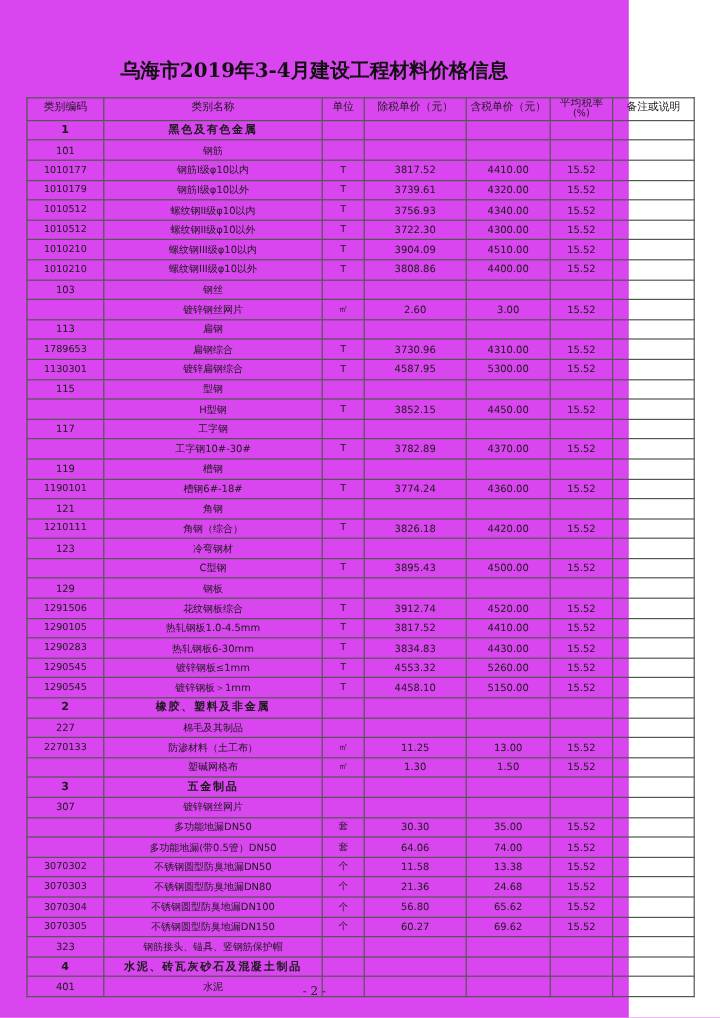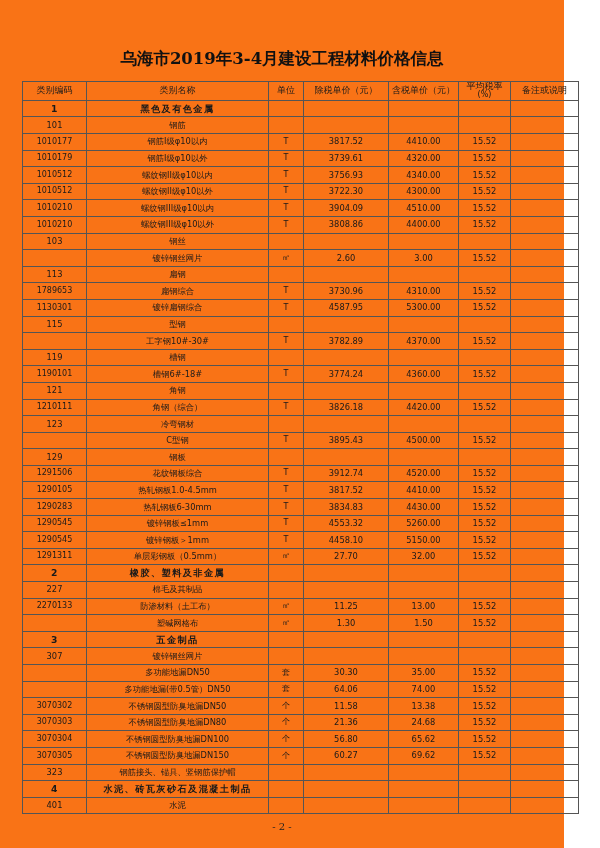--- a/index.html
+++ b/index.html
@@ -9,25 +9,25 @@
   body {
     width: 600px;
     height: 848px;
     background: #ffffff;
     font-family: "DejaVu Sans", "Liberation Sans", sans-serif;
     color: #000000;
     overflow: hidden;
   }
   .page {
     position: relative;
-    width: 564px;
+    width: 524px;
     height: 848px;
     box-sizing: border-box;
     padding: 0 22px;
-    background: #f97316;
+    background: #d946ef;
   }
   .doc-title {
     text-align: center;
     font-size: 16.5px;
     font-weight: bold;
     letter-spacing: 0px;
     padding-top: 48px;
     padding-bottom: 11px;
     font-family: "DejaVu Serif", "Liberation Serif", serif;
     color: #111;
@@ -252,20 +252,38 @@
           <td class="cell-code">115</td>
           <td class="cell-name">型钢</td>
           <td class="cell-unit"></td>
           <td class="cell-ex"></td>
           <td class="cell-inc"></td>
           <td class="cell-rate"></td>
           <td class="cell-note"></td>
         </tr>
         <tr class="item">
           <td class="cell-code"></td>
+          <td class="cell-name">H型钢</td>
+          <td class="cell-unit">T</td>
+          <td class="cell-ex">3852.15</td>
+          <td class="cell-inc">4450.00</td>
+          <td class="cell-rate">15.52</td>
+          <td class="cell-note"></td>
+        </tr>
+        <tr class="level-2">
+          <td class="cell-code">117</td>
+          <td class="cell-name">工字钢</td>
+          <td class="cell-unit"></td>
+          <td class="cell-ex"></td>
+          <td class="cell-inc"></td>
+          <td class="cell-rate"></td>
+          <td class="cell-note"></td>
+        </tr>
+        <tr class="item">
+          <td class="cell-code"></td>
           <td class="cell-name">工字钢10#-30#</td>
           <td class="cell-unit">T</td>
           <td class="cell-ex">3782.89</td>
           <td class="cell-inc">4370.00</td>
           <td class="cell-rate">15.52</td>
           <td class="cell-note"></td>
         </tr>
         <tr class="level-2">
           <td class="cell-code">119</td>
           <td class="cell-name">槽钢</td>
@@ -364,29 +382,20 @@
           <td class="cell-inc">5260.00</td>
           <td class="cell-rate">15.52</td>
           <td class="cell-note"></td>
         </tr>
         <tr class="item">
           <td class="cell-code">1290545</td>
           <td class="cell-name">镀锌钢板＞1mm</td>
           <td class="cell-unit">T</td>
           <td class="cell-ex">4458.10</td>
           <td class="cell-inc">5150.00</td>
-          <td class="cell-rate">15.52</td>
-          <td class="cell-note"></td>
-        </tr>
-        <tr class="item">
-          <td class="cell-code">1291311</td>
-          <td class="cell-name">单层彩钢板（0.5mm）</td>
-          <td class="cell-unit">㎡</td>
-          <td class="cell-ex">27.70</td>
-          <td class="cell-inc">32.00</td>
           <td class="cell-rate">15.52</td>
           <td class="cell-note"></td>
         </tr>
         <tr class="level-1">
           <td class="cell-code">2</td>
           <td class="cell-name">橡胶、塑料及非金属</td>
           <td class="cell-unit"></td>
           <td class="cell-ex"></td>
           <td class="cell-inc"></td>
           <td class="cell-rate"></td>

